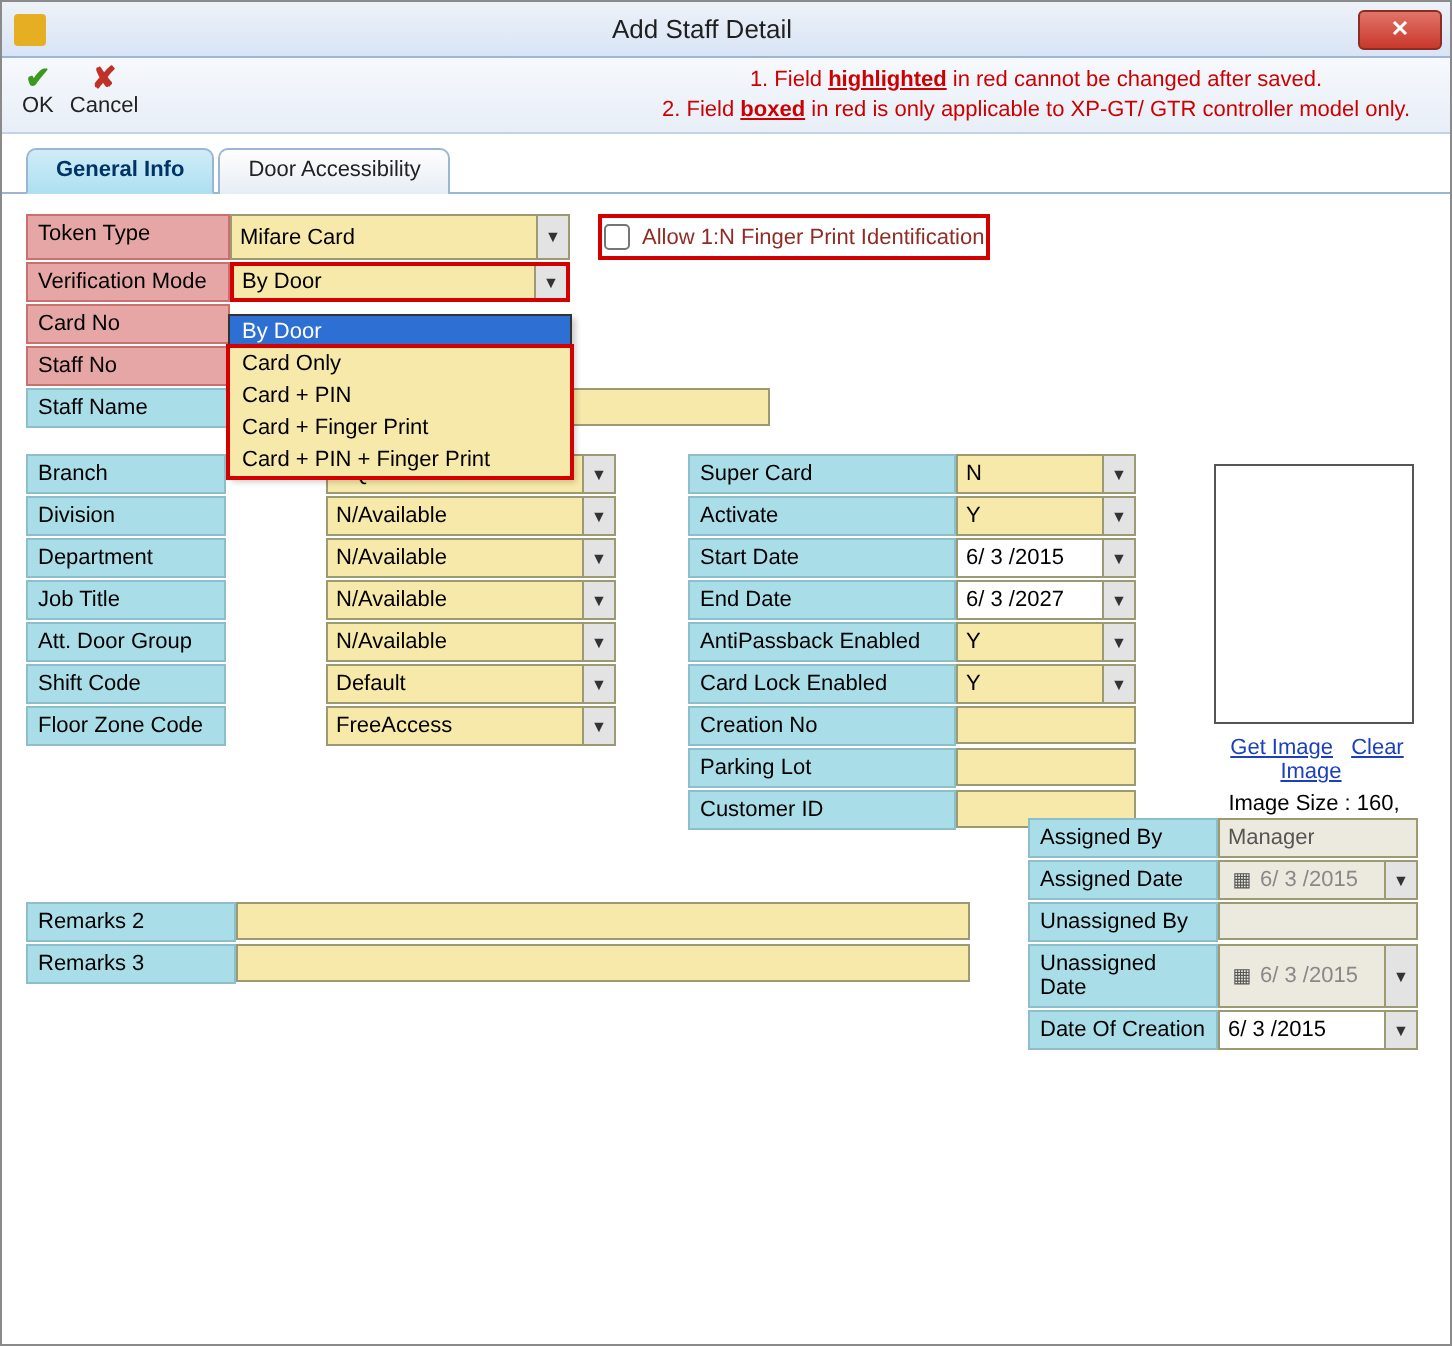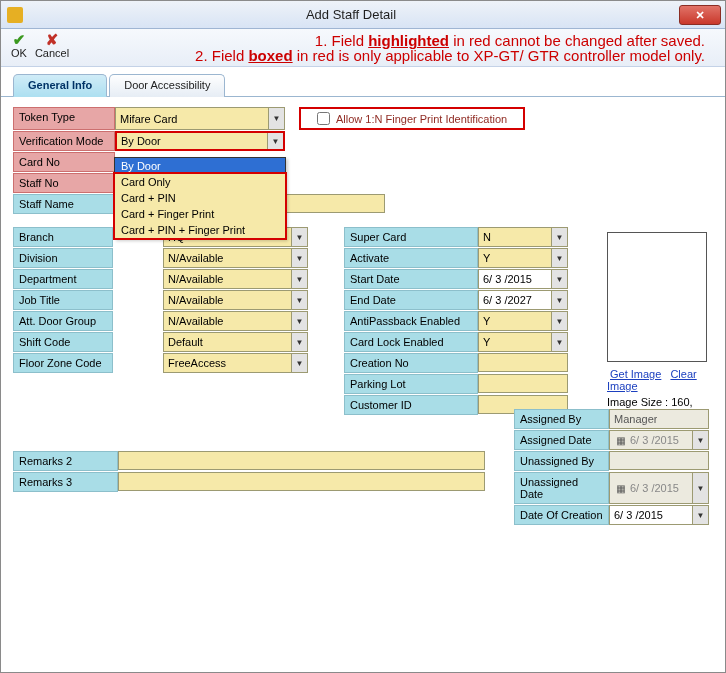--- a/index.html
+++ b/index.html
@@ -56,24 +56,24 @@
     background: linear-gradient(#f6f9fd, #e8eef7);
     border-bottom: 1px solid #c4d2e7;
   }
   .action { display: flex; flex-direction: column; align-items: center; margin-right: 8px; cursor: pointer; }
   .action-glyph { font-size: 15px; font-weight: bold; line-height: 14px;}
   .ok-glyph { color: #3b991f; }
   .cancel-glyph { color: #c13128; }
   .action-label { font-size: 11px; color: #222; }
   .notes {
     margin-left: auto;
-    font-size: 15px;
+    font-size: 11px;
     color: #cc0000;
     line-height: 15px;
-    text-align: right;
+    text-align: center;
     padding-right: 10px;
   }
   .notes b.hi { text-decoration: underline; font-weight: bold; }
   .notes b.bx { text-decoration: underline; font-weight: bold; }
   .tabstrip {
     display: flex;
     padding-left: 12px;
     margin-top: 6px;
     border-bottom: 1px solid #9bb6d0;
   }
@@ -131,21 +131,21 @@
   .w-fld-lg { width: 170px; }
   .w-fld-md { width: 145px; }
   .w-fld-sm { width: 90px; }
   .w-lbl-sc { width: 134px; }
   .w-lbl-as { width: 95px; }
   .w-fld-as { width: 100px; }
   .gap { width: 36px; }
   .box-red { border: 2px solid #d40000; }
   .allow-box {
     border: 2px solid #d40000;
-    padding: 3px 16px;
+    padding: 3px 1px;
     margin-left: 14px;
     display: flex; align-items: center;
     color: #902c24;
     font-size: 11px;
   }
   .allow-box input { margin: 0 6px 0 0; accent-color: #902c24; }
   .dropdown-open {
     position: absolute;
     left: 113px; top: 60px;
     width: 172px;
@@ -155,20 +155,21 @@
     box-shadow: 2px 2px 3px rgba(0,0,0,0.2);
   }
   .dropdown-open .opt { padding: 2px 6px; background: #f6e9a9; color: #000; white-space: nowrap; }
   .dropdown-open .opt.sel { background: #2e6fd3; color: #fff; }
   .dropdown-box-red { outline: 2px solid #d40000; outline-offset: 0; }
   .section-split { height: 12px; }
   .img-panel {
     position: absolute;
     right: 18px; top: 135px;
     width: 100px;
+    text-align: center;
   }
   .img-box {
     width: 100px; height: 130px;
     border: 1px solid #555;
     background: #fff;
   }
   .img-links { margin-top: 6px; font-size: 11px; }
   .img-links a { color: #1b3fbf; text-decoration: underline; margin: 0 3px; cursor: pointer; }
   .img-size { margin-top: 4px; font-size: 11px; color: #000; }
   .remarks-block { margin-top: 36px; display: flex; flex-direction: column; }

